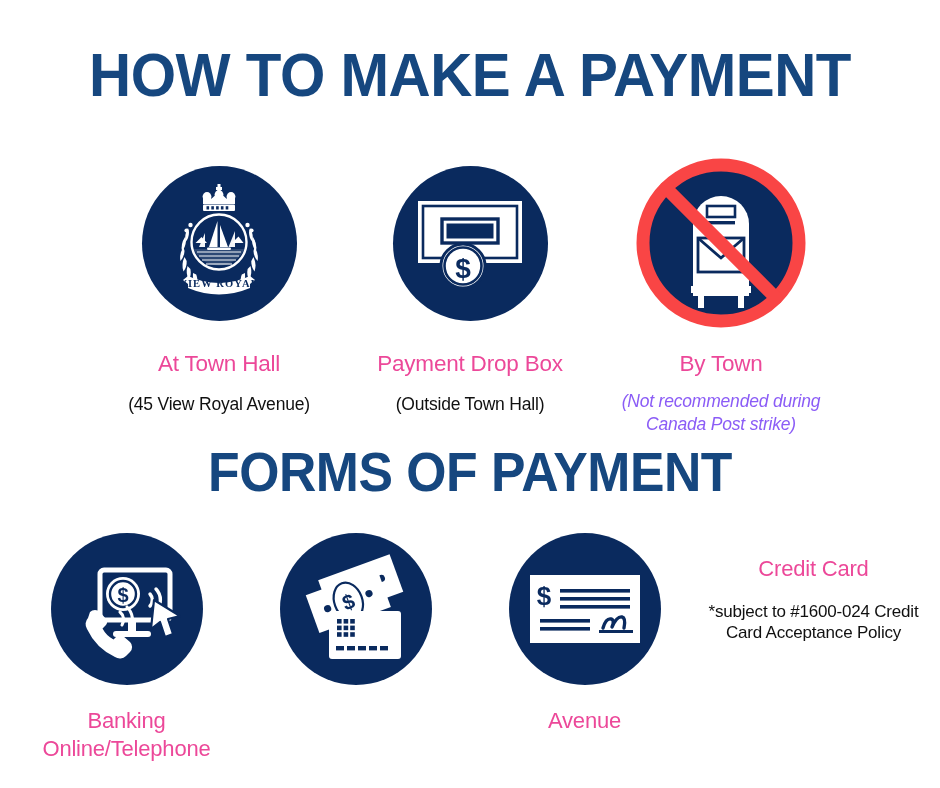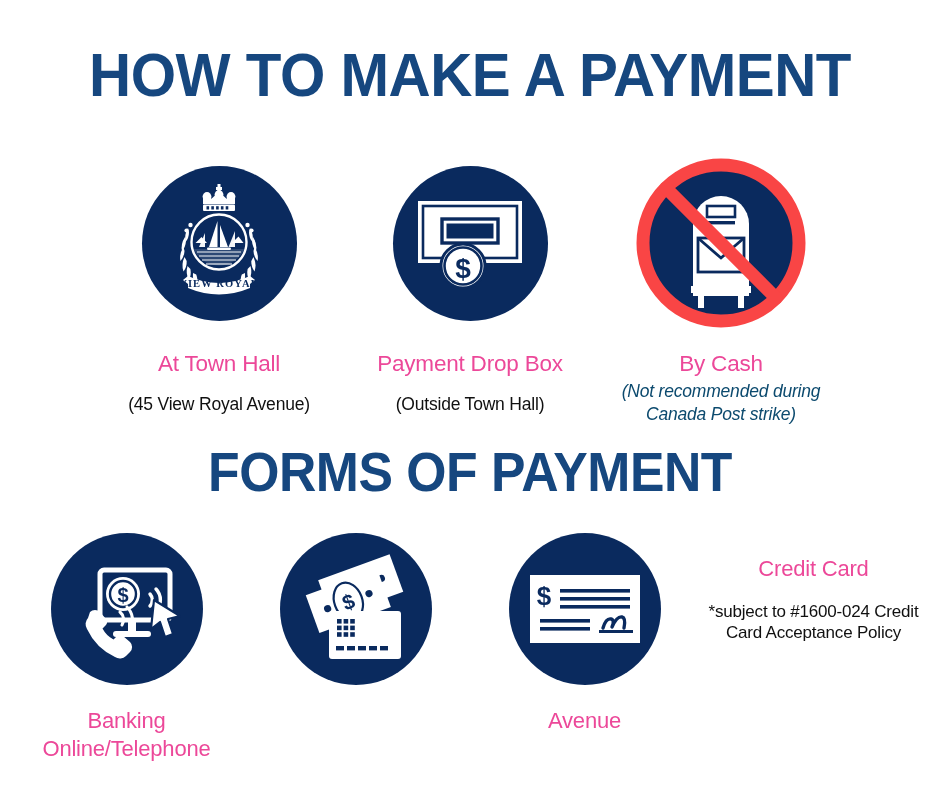--- a/index.html
+++ b/index.html
@@ -132,24 +132,24 @@
   }
   .subcaption {
     margin-top: 15px;
     text-align: center;
     color: #101010;
     font-size: 17.5px;
     line-height: 1.28;
     letter-spacing: -0.2px;
   }
   .subcaption.warning {
-    color: #0c4a6e;
+    color: #8b5cf6;
     font-style: italic;
     font-size: 17.5px;
-    margin-top: 2px;
+    margin-top: 12px;
     line-height: 1.3;
   }
   .subcaption.policy {
     font-size: 17px;
     margin-top: 18px;
   }
   .caption-lines span { display: block; }
 </style>
 </head>
 <body>
@@ -274,21 +274,21 @@
             <rect x="26" y="108" width="60" height="7" fill="#ffffff"></rect>
             <rect x="33" y="112" width="6" height="18" fill="#ffffff"></rect>
             <rect x="73" y="112" width="6" height="18" fill="#ffffff"></rect>
           </svg>
         </div>
         <svg class="no-sign" viewBox="0 0 176 176">
           <circle cx="88" cy="88" r="78" fill="none" stroke="#f94545" stroke-width="13"></circle>
           <line x1="33" y1="33" x2="143" y2="143" stroke="#f94545" stroke-width="13" stroke-linecap="round"></line>
         </svg>
       </div>
-      <div class="caption">By Cash</div>
+      <div class="caption">By Town</div>
       <div class="subcaption warning caption-lines">
         <span>(Not recommended during</span>
         <span>Canada Post strike)</span>
       </div>
     </div>
 
   </div>
 
   <div id="heading-2" class="section-heading">FORMS OF PAYMENT</div>
 

